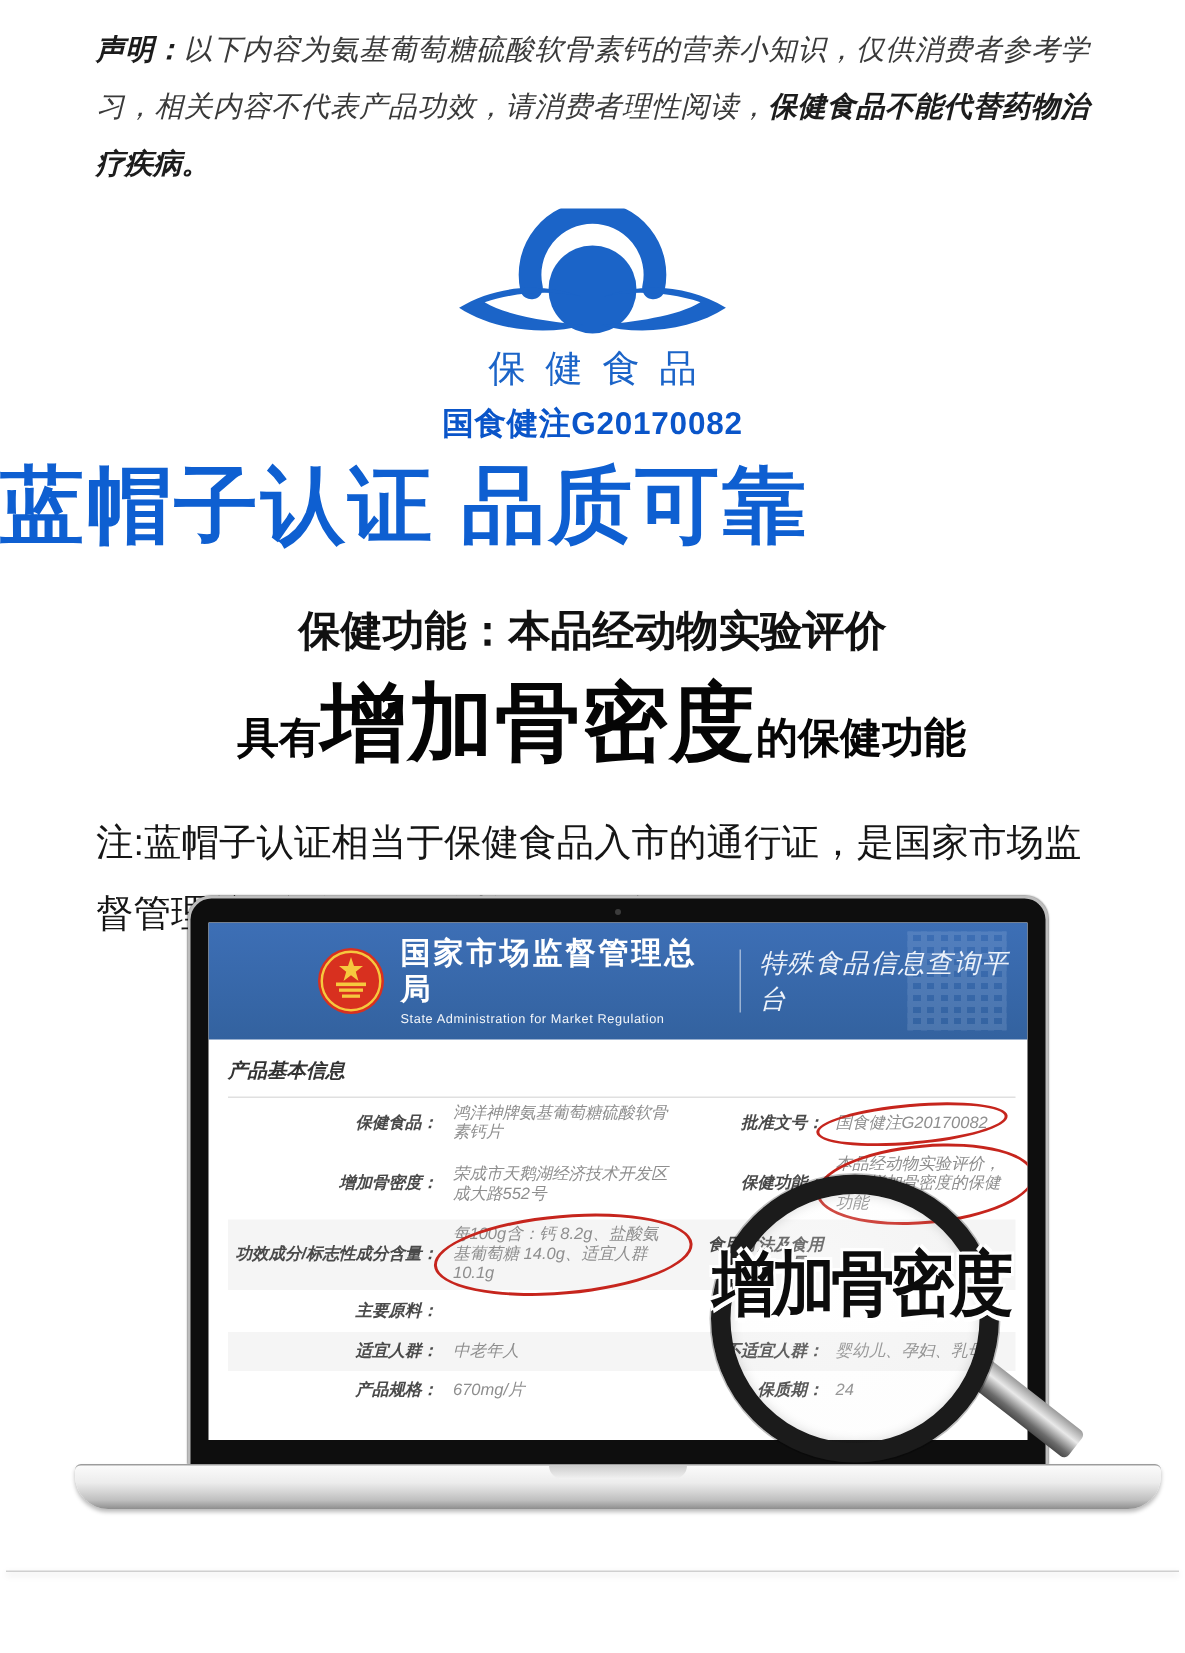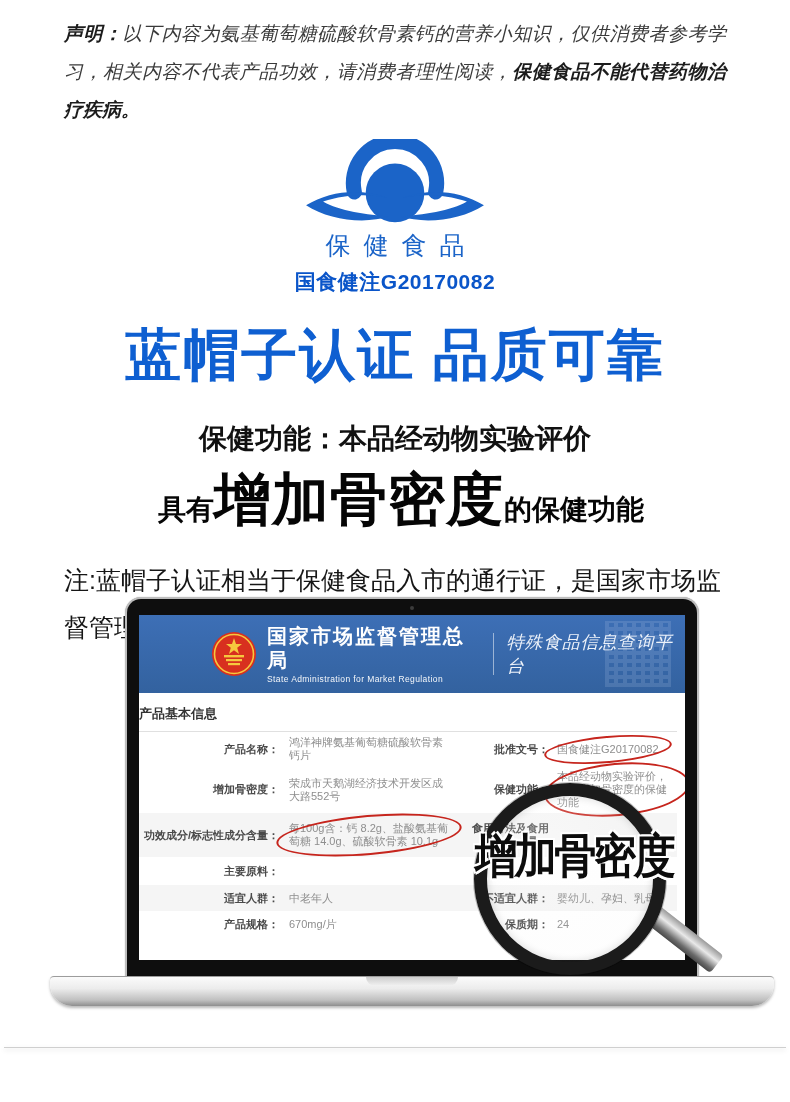--- a/index.html
+++ b/index.html
@@ -10,21 +10,21 @@
   .disclaimer { margin:15px 64px 0 64px; width:662px; font-size:19px; line-height:38px; color:#3a3a3a; text-align:justify;font-style:italic; }
   .disclaimer b { color:#1c1c1c; }
 
   
   .logo-block { text-align:center; margin-top:10px; }
   .logo-hat { display:block; margin:0 auto; }
   .logo-label { font-size:25px; letter-spacing:13px; margin-left:13px; color:#1b64c8; font-weight:400; margin-top:2px; }
   .logo-approval { font-size:21px; font-weight:bold; color:#0a55c9; margin-top:6px; letter-spacing:.5px; }
 
   
-  .headline { text-align:center; margin-top:22px; font-size:56px; font-weight:900; color:#0e5fd1; letter-spacing:2px; }
+  .headline { margin-top:4px; font-size:56px; font-weight:900; color:#0e5fd1; letter-spacing:2px; }
   .subline { text-align:center; margin-top:26px; font-size:28px; color:#111; font-weight:600; }
   .func-line { text-align:center; margin-top:4px; color:#050505;margin-left:12px; }
   .func-line .small { font-size:28px; font-weight:700; }
   .func-line .big { font-size:57px; font-weight:900; letter-spacing:1px; }
   .note { margin:18px 64px 0 64px; width:672px; font-size:25px; line-height:47px; color:#161616; }
 
   
   .laptop { position:absolute; left:12px; top:595px; width:790px; height:420px; }
   .screen-frame { position:absolute; left:113px; top:2px; width:574px; height:379px;
       background:#0e0e0e; border:2px solid #bdbdbd; border-bottom:none;
@@ -39,21 +39,21 @@
   .org { margin-left:10px; color:#fff; }
   .org-cn { font-size:20px; font-weight:bold; letter-spacing:2px; line-height:24px; }
   .org-en { font-size:8.5px; letter-spacing:.4px; opacity:.95; margin-top:2px; }
   .hdr-divider { width:1px; height:42px; background:rgba(255,255,255,.5); margin:0 12px 0 14px; }
   .platform { color:#eef3fa; font-size:17.5px; letter-spacing:1px;font-style:italic; }
   .hdr-watermark { position:absolute; right:14px; top:6px; width:66px; height:66px; opacity:.14;
       background:repeating-linear-gradient(0deg,#dce8ff 0 4px,transparent 4px 8px),
                  repeating-linear-gradient(90deg,#dce8ff 0 4px,transparent 4px 9px); }
 
   
-  .page-body { position:relative; padding:10px 8px 0 0; }
+  .page-body { position:relative; padding:10px 8px 0 13px;font-style:italic; }
   .section-title { font-size:13px; font-weight:bold; color:#333; padding:2px 0 8px 0; border-bottom:1px solid #e0e0e0; }
   .t-row { display:flex; align-items:center; font-size:11px; line-height:13px; padding:4px 0; }
   .t-row.alt { background:#f5f5f5; }
   .cell-l1 { width:140px; text-align:right; color:#4a4a4a; font-weight:bold; flex:0 0 auto; }
   .cell-v1 { flex:1 1 auto; color:#8e8e8e; padding:0 8px 0 10px; position:relative; }
   .cell-l2 { width:92px; text-align:right; color:#4a4a4a; font-weight:bold; flex:0 0 auto; }
   .cell-v2 { width:128px; flex:0 0 auto; color:#8e8e8e; padding-left:8px; position:relative; }
   .circle-red { position:relative; display:inline-block; }
   .circle-red::after { content:""; position:absolute; inset:-7px -13px; border:2px solid #c6251d;
       border-radius:50%; transform:rotate(-5deg); pointer-events:none; }
@@ -127,37 +127,37 @@
         </div>
         <div class="hdr-divider"></div>
         <div class="platform">特殊食品信息查询平台</div>
         <div class="hdr-watermark"></div>
       </div>
 
       <div class="page-body">
         <div class="section-title">产品基本信息</div>
 
         <div class="t-row" style="min-height:30px;">
-          <span class="cell-l1">产品名称：</span>
+          <span class="cell-l1">保健食品：</span>
           <span class="cell-v1">鸿洋神牌氨基葡萄糖硫酸软骨素钙片</span>
           <span class="cell-l2">批准文号：</span>
           <span class="cell-v2"><span class="circle-red">国食健注G20170082</span></span>
         </div>
 
 
         <div class="t-row" style="min-height:36px;">
           <span class="cell-l1">增加骨密度：</span>
           <span class="cell-v1">荣成市天鹅湖经济技术开发区成大路552号</span>
           <span class="cell-l2">保健功能：</span>
           <span class="cell-v2"><span class="circle-red">本品经动物实验评价，具有增加骨密度的保健功能</span></span>
         </div>
 
         <div class="t-row alt" style="min-height:44px;">
           <span class="cell-l1">功效成分/标志性成分含量：</span>
-          <span class="cell-v1"><span class="circle-red">每100g含：钙 8.2g、盐酸氨基葡萄糖 14.0g、硫酸软骨素 10.1g</span></span>
+          <span class="cell-v1"><span class="circle-red">每100g含：钙 8.2g、盐酸氨基葡萄糖 14.0g、适宜人群 10.1g</span></span>
           <span class="cell-l2">食用方法及食用量：</span>
           <span class="cell-v2"></span>
         </div>
 
         <div class="t-row" style="min-height:28px;">
           <span class="cell-l1">主要原料：</span>
           <span class="cell-l2"></span>
           <span class="cell-v2"></span>
         </div>
 

